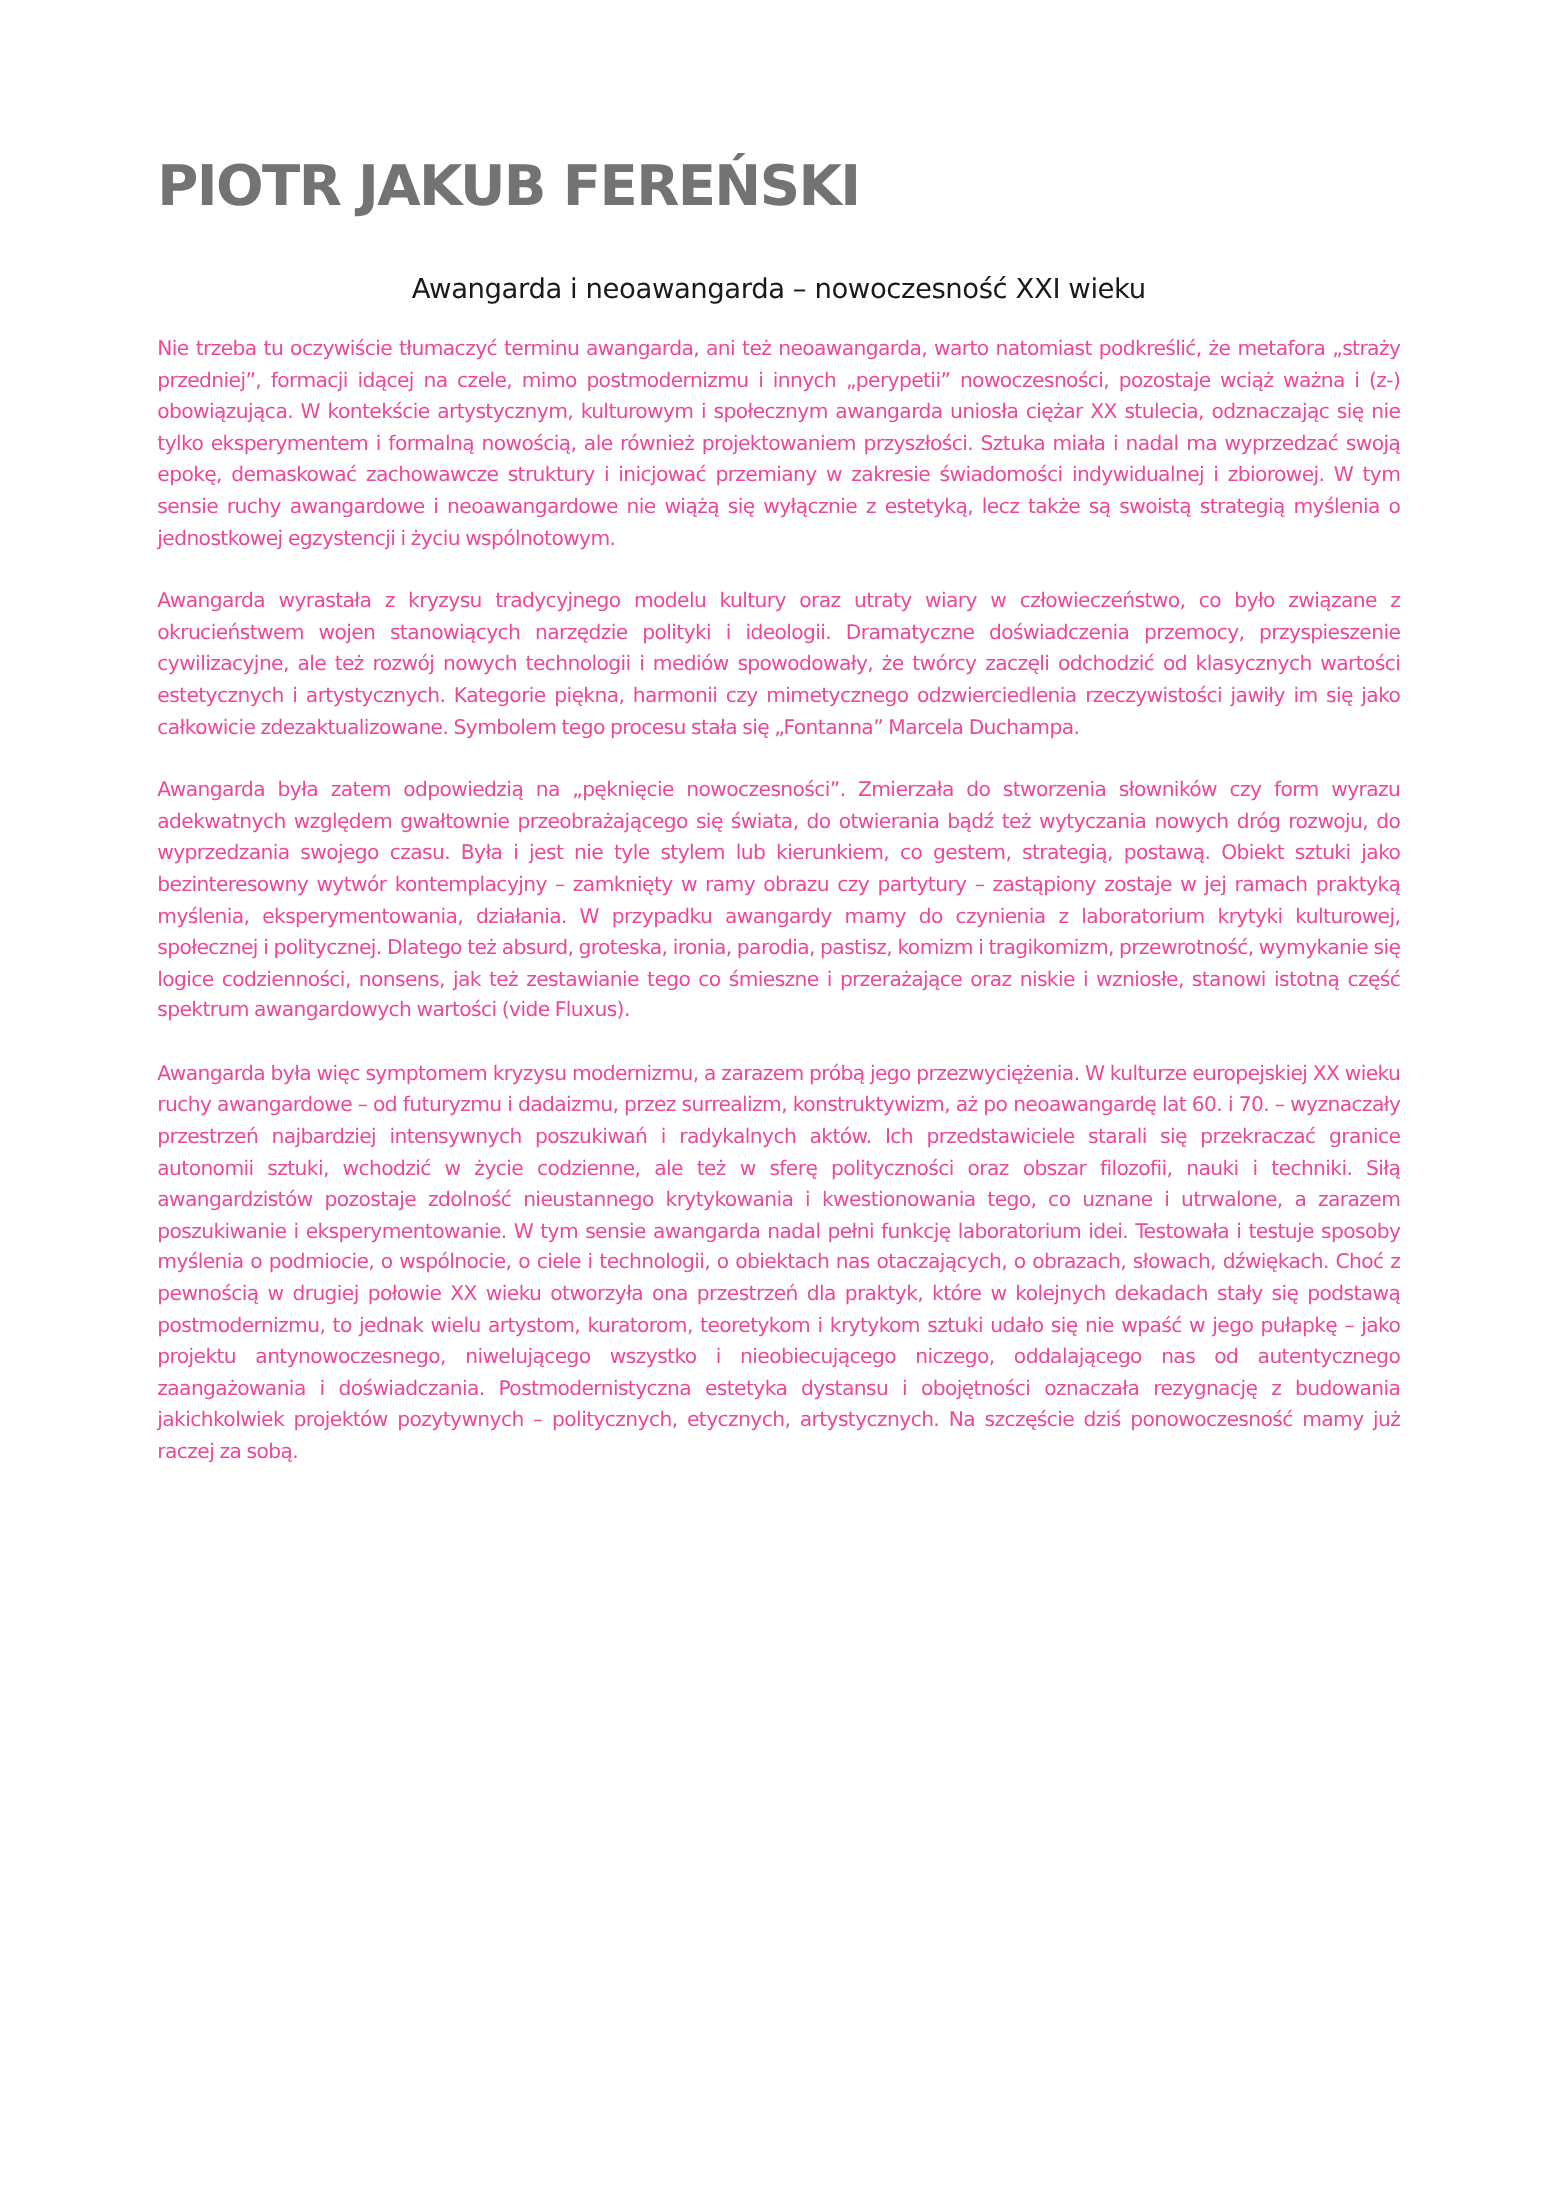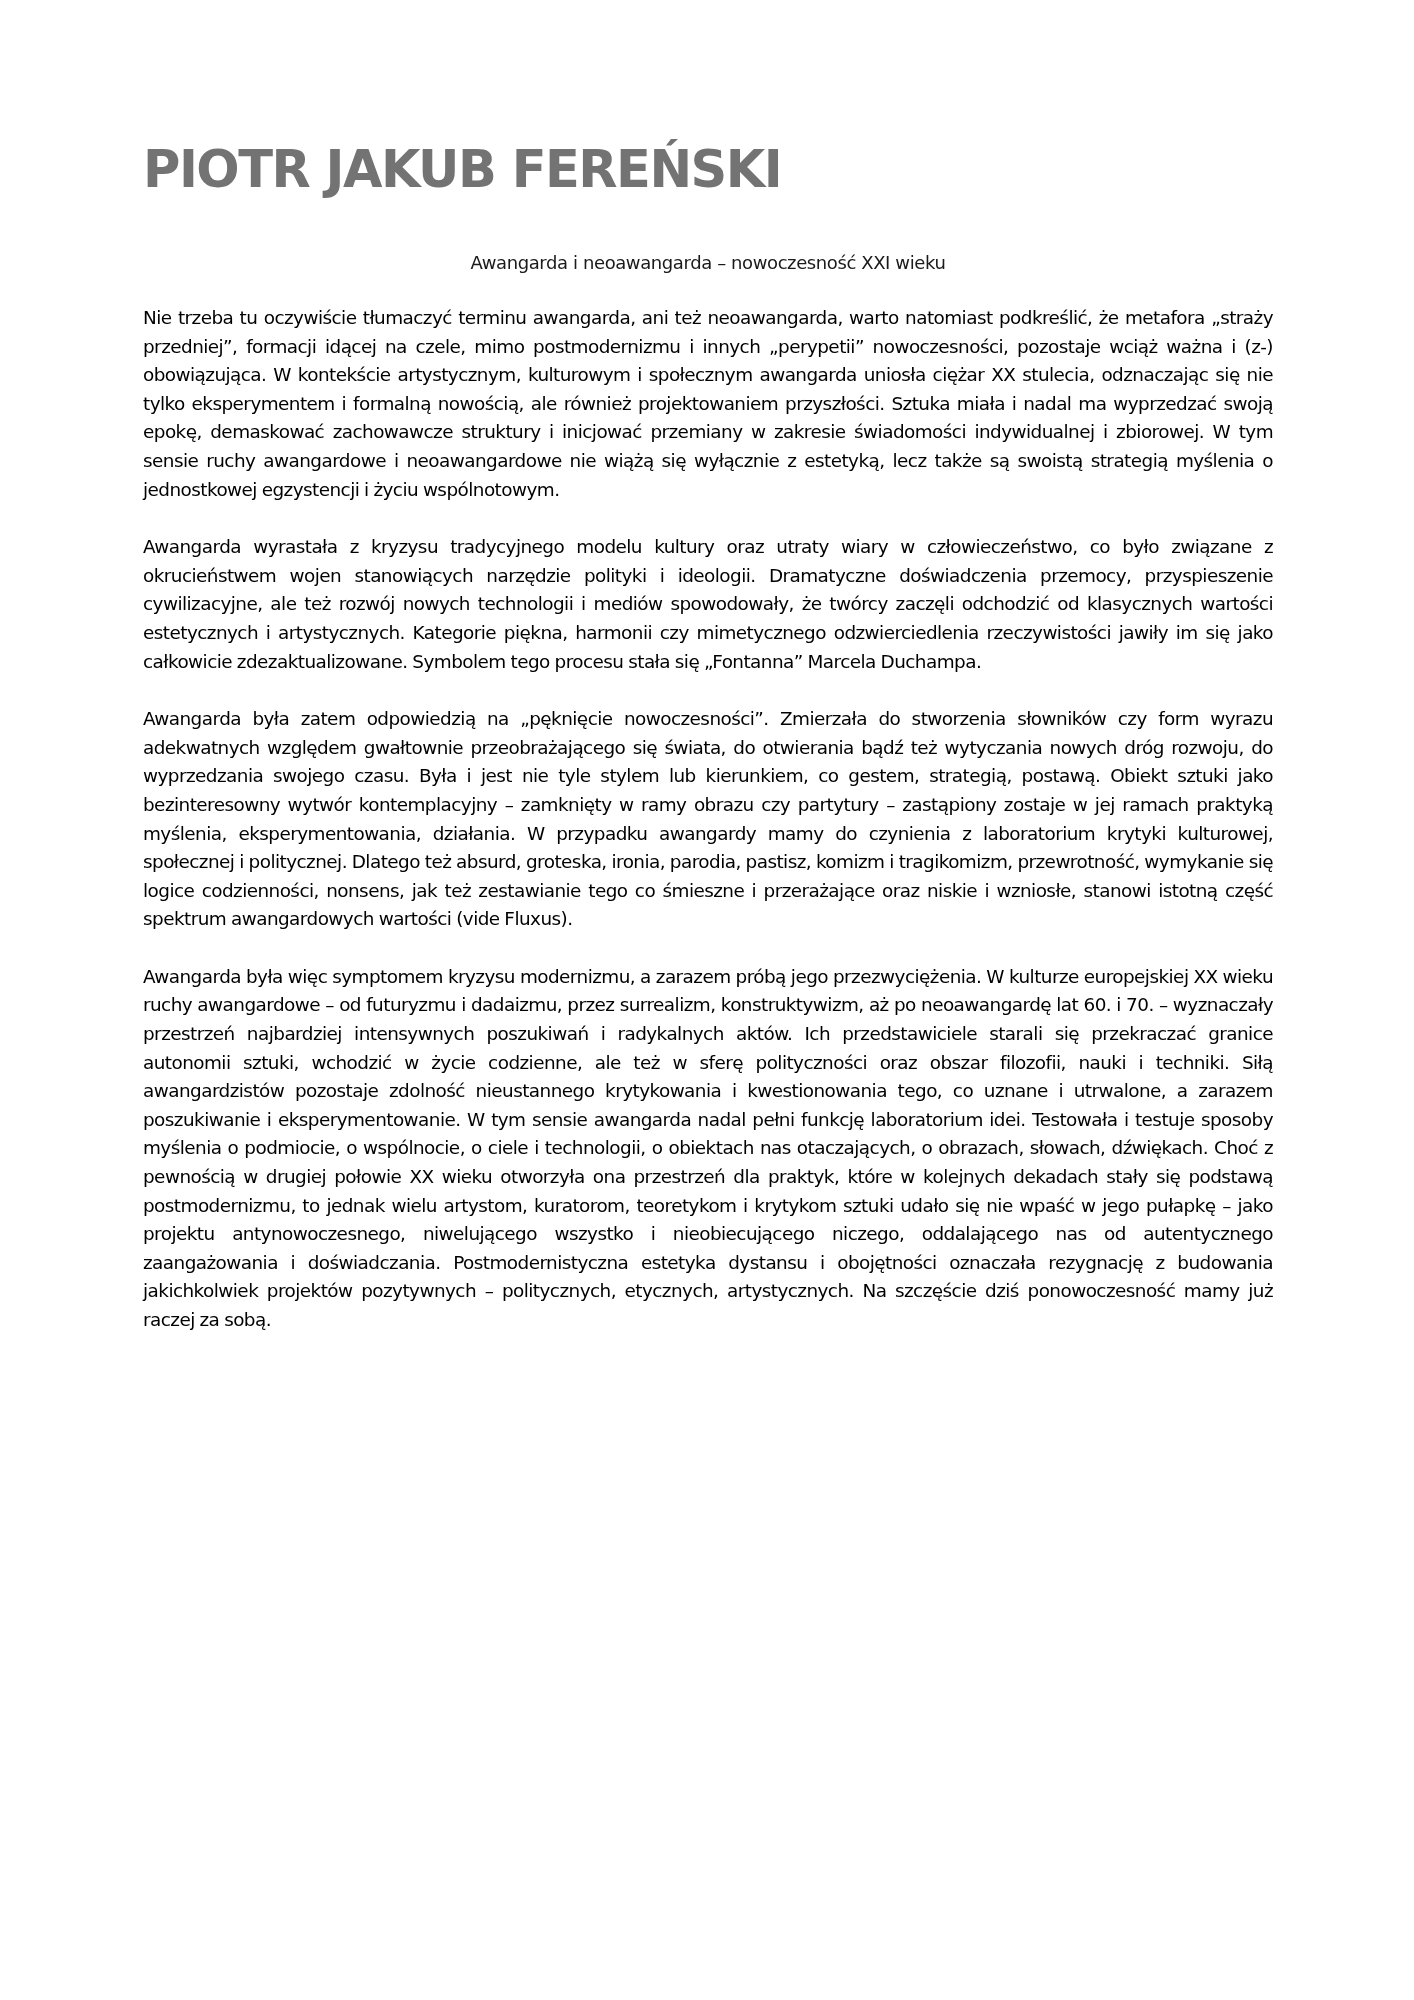--- a/index.html
+++ b/index.html
@@ -36,39 +36,39 @@
     }
     .article-title {
       position: absolute;
       left: 0;
       top: 250px;
       width: 1130px;
       margin: 0;
       text-align: center;
       font-family: "DejaVu Sans", "Liberation Sans", sans-serif;
       font-weight: normal;
-      font-size: 18px;
+      font-size: 25px;
       letter-spacing: -0.4px;
       line-height: 26px;
       color: #1a1a1a;
     }
     .body {
       position: absolute;
       left: 0;
       top: 304px;
       width: 1130px;
     }
     .paragraph {
       margin: 0 0 29px 0;
       text-align: justify;
       font-size: 18.4px;
       letter-spacing: -0.55px;
       word-spacing: -0.5px;
       line-height: 28.6px;
-      color: #000000;
+      color: #ec4899;
       hyphens: none;
     }
   </style>
 </head>
 <body>
 
 <div class="page">
   <h1 class="author">PIOTR JAKUB FEREŃSKI</h1>
 
   <h2 class="article-title">Awangarda i neoawangarda – nowoczesność XXI wieku</h2>

